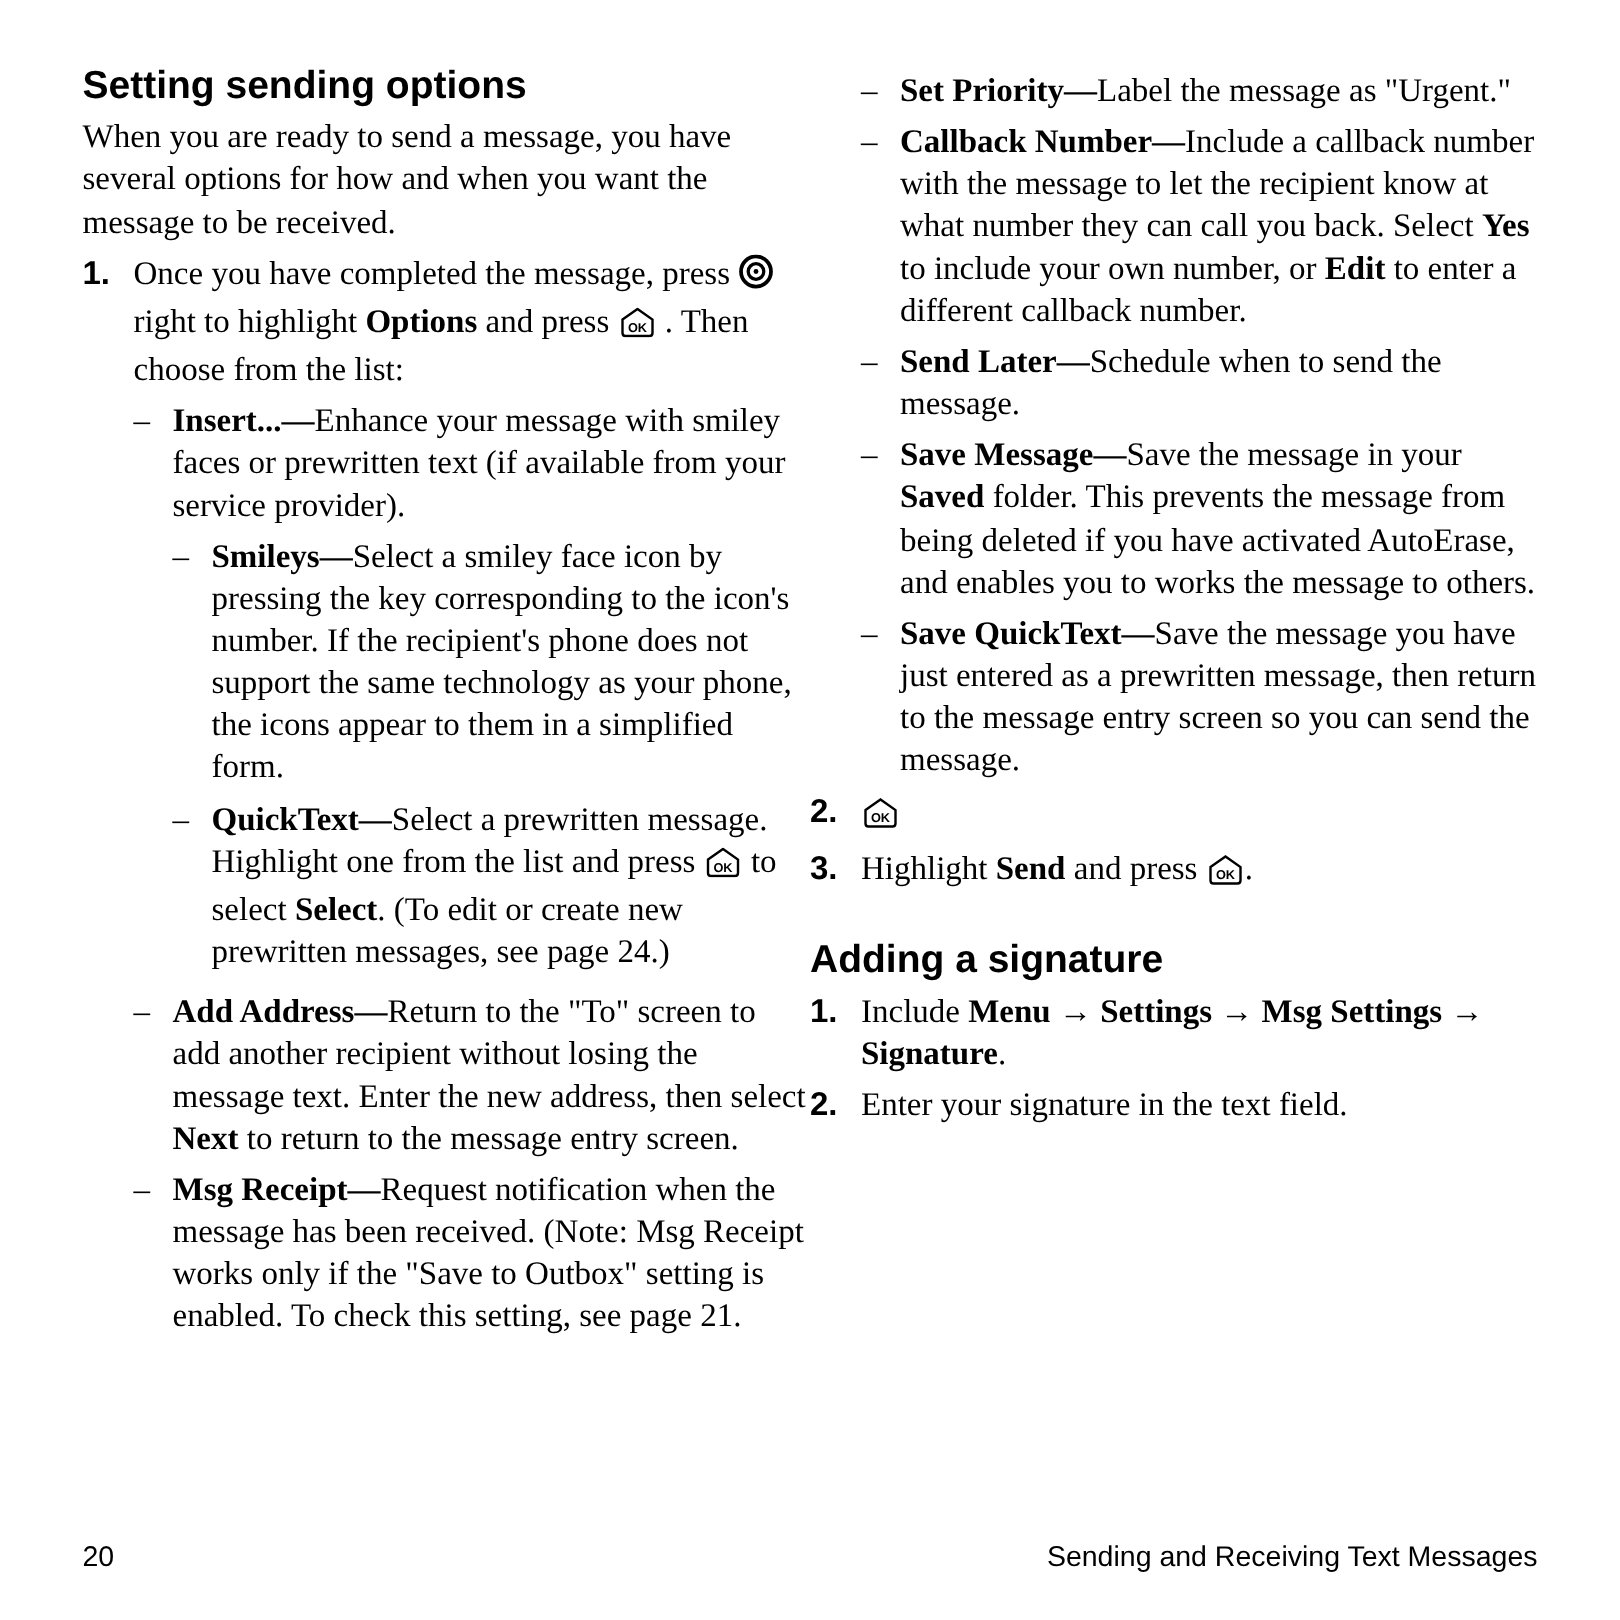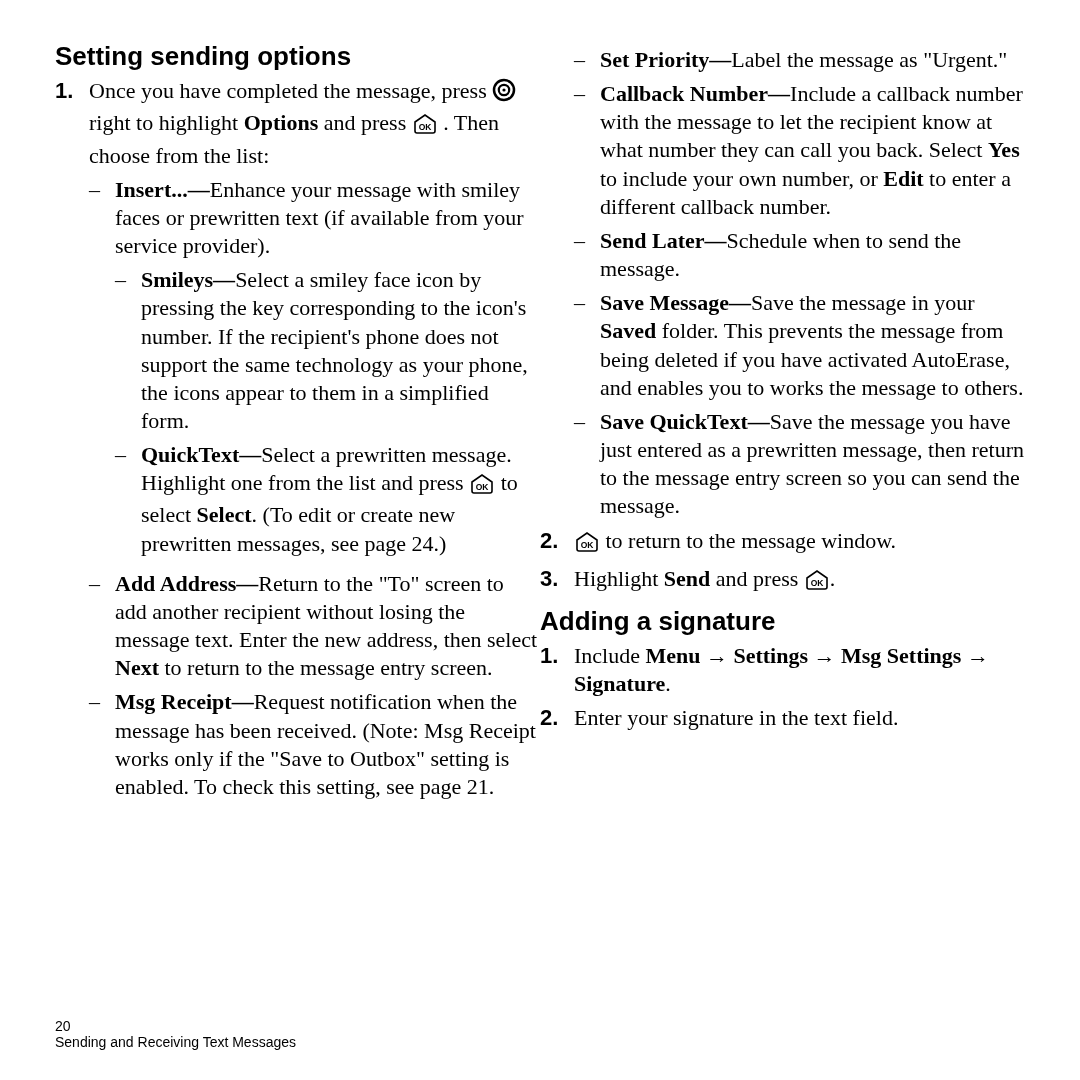--- a/index.html
+++ b/index.html
@@ -71,33 +71,33 @@
     font-weight: bold;
   }
   .ok-icon, .nav-icon {
     display: inline-block;
     vertical-align: -4px;
   }
   .footer {
     display: flex;
     justify-content: space-between;
     font-family: Arial, Helvetica, sans-serif;
-    font-size: 14px;
+    font-size: 19px;
     margin-top: 18px;
-    flex-direction: column;
   }
 </style>
 </head>
 <body>
 
 <div class="page">
   <div class="columns">
 
     <div class="col">
       <h2>Setting sending options</h2>
+      <p>When you are ready to send a message, you have several options for how and when you want the message to be received.</p>
 
       <ol class="num">
         <li>
           <span class="marker">1.</span>
           <div class="body">
             <span>Once you have completed the message, press </span>
             <span class="nav-icon">
               <svg width="24" height="24" viewBox="0 0 24 24">
                   <circle cx="12" cy="12" r="10" fill="none" stroke="#000" stroke-width="2.5"></circle>
                   <circle cx="12" cy="12" r="5.2" fill="none" stroke="#000" stroke-width="2.2"></circle>
@@ -198,38 +198,37 @@
       <ol class="num">
         <li>
           <span class="marker">2.</span>
           <div class="body">
             <span class="ok-icon">
               <svg width="26" height="20" viewBox="0 0 26 20">
                   <path d="M3 8 L13 1 L23 8 L23 17 Q23 19 21 19 L5 19 Q3 19 3 17 Z" fill="none" stroke="#000" stroke-width="1.6"></path>
                   <text x="13" y="16" font-family="Arial" font-size="8.5" font-weight="bold" text-anchor="middle">OK</text>
                 </svg>
             </span>
-            <span> to return to the message window.</span>
           </div>
         </li>
         <li>
           <span class="marker">3.</span>
           <div class="body">
             <span>Highlight </span><span class="bold-sans">Send</span><span> and press </span>
             <span class="ok-icon">
               <svg width="26" height="20" viewBox="0 0 26 20">
                   <path d="M3 8 L13 1 L23 8 L23 17 Q23 19 21 19 L5 19 Q3 19 3 17 Z" fill="none" stroke="#000" stroke-width="1.6"></path>
                   <text x="13" y="16" font-family="Arial" font-size="8.5" font-weight="bold" text-anchor="middle">OK</text>
                 </svg>
             </span><span>.</span>
           </div>
         </li>
       </ol>
 
-      <h2 style="margin-top:8px;">Adding a signature</h2>
+      <h2 style="margin-top:26px;">Adding a signature</h2>
 
       <ol class="num">
         <li>
           <span class="marker">1.</span>
           <div class="body">
             <span>Include </span><span class="bold-sans">Menu</span><span> → </span><span class="bold-sans">Settings</span><span> → </span><span class="bold-sans">Msg Settings</span><span> → </span><span class="bold-sans">Signature</span><span>.</span>
           </div>
         </li>
         <li>
           <span class="marker">2.</span>

